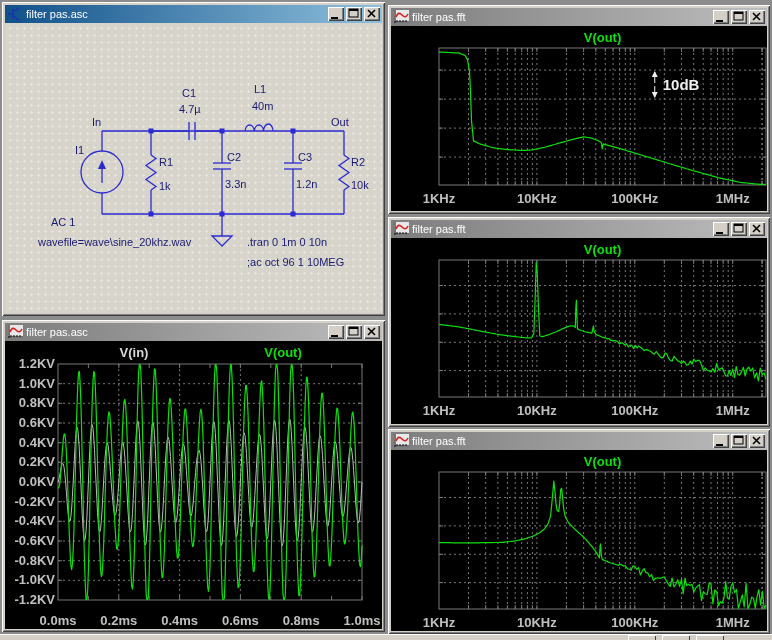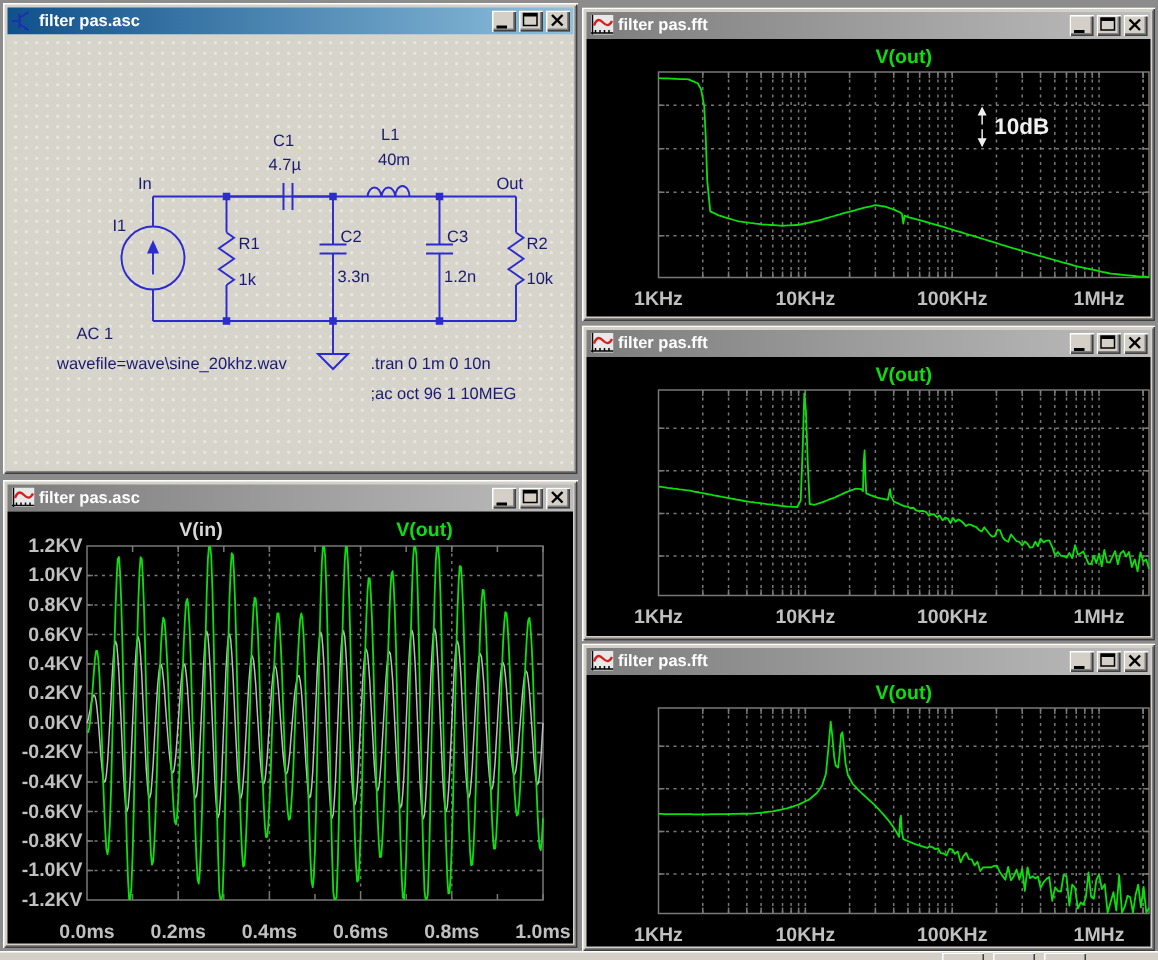--- a/index.html
+++ b/index.html
@@ -4,21 +4,21 @@
 <style>
   html,body{margin:0;padding:0;}
   body{width:772px;height:640px;background:#8c8c8c;position:relative;overflow:hidden;
        font-family:"Liberation Sans",sans-serif;}
   .win{position:absolute;background:#d4d0c8;padding:3px;box-sizing:border-box;
        box-shadow:inset 1px 1px 0 #fff,inset -1px -1px 0 #404040,
                   inset 2px 2px 0 #d4d0c8,inset -2px -2px 0 #808080;}
   .titlebar{height:18px;display:flex;align-items:center;padding:0 2px;overflow:hidden;}
   .titlebar.active{background:linear-gradient(90deg,#10518a,#8fc0dd);}
   .titlebar.inactive{background:linear-gradient(90deg,#7d7d7d,#bdbdbd);justify-content:space-between;}
-  .ttext{color:#fff;font-weight:bold;font-size:11px;margin-left:3px;white-space:nowrap;flex:1;}
+  .ttext{color:#fff;font-weight:normal;font-size:11px;margin-left:3px;white-space:nowrap;flex:1;}
   .ticon{width:16px;height:14px;display:inline-block;flex:none;}
   .tbtns{display:flex;gap:2px;flex:none;}
   .tbtn{width:16px;height:14px;background:#d4d0c8;position:relative;
         box-shadow:inset 1px 1px 0 #fff,inset -1px -1px 0 #404040,inset -2px -2px 0 #808080;}
   .tbtn svg{position:absolute;left:0;top:0;}
   .client{position:absolute;left:3px;top:21px;right:3px;bottom:3px;overflow:hidden;}
   .client.black{background:#000;}
   .client.sch{background-color:#d7d4cc;
       background-image:radial-gradient(circle,#e8e5dd 1px,rgba(0,0,0,0) 1.3px);
       background-size:7px 7px;background-position:2px 2px;}

